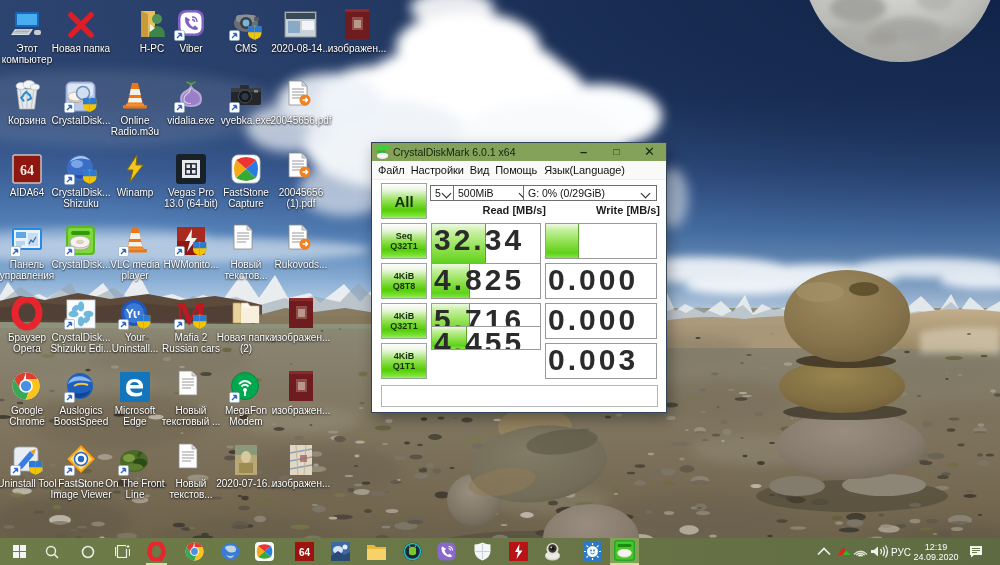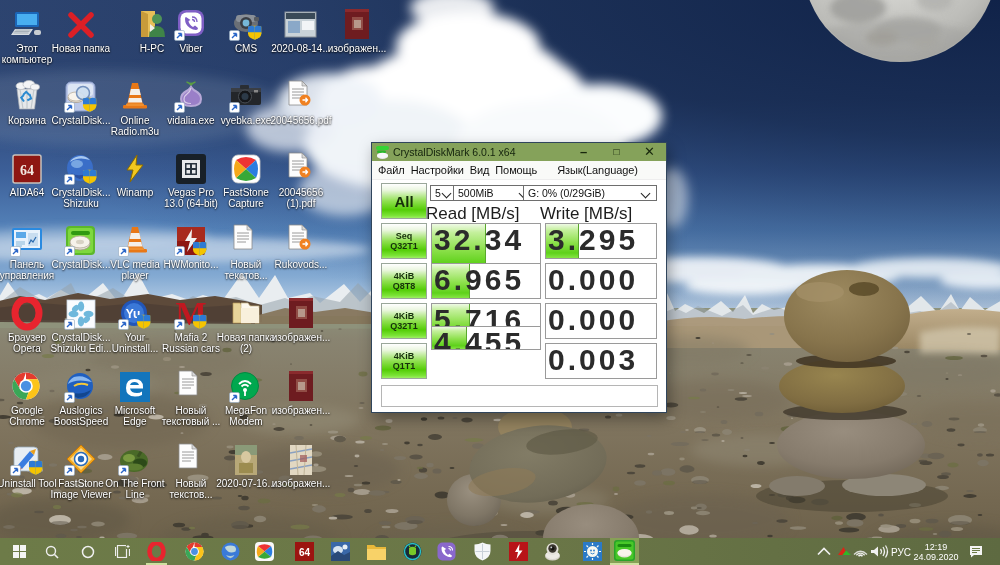--- a/index.html
+++ b/index.html
@@ -13,27 +13,27 @@
 .lb{margin-top:2px;font-size:10px;line-height:10.5px;color:#fff;text-shadow:0 1px 2px rgba(0,0,0,.85),0 0 2px rgba(0,0,0,.6)}
 
 #win{position:absolute;left:371px;top:142px;width:296px;height:271px;z-index:5;border:1px solid #30455c;background:#fff;box-shadow:3px 6px 14px rgba(0,0,0,.35)}
 #tbar{height:18px;background:#85a25a;display:flex;align-items:center;position:relative}
 #tbar .ttl{font-size:10.5px;color:#14230d;margin-left:4px}
 #tbar .btns{position:absolute;right:0;top:0;height:18px;display:flex;align-items:center}
 #tbar .btns span{width:33px;text-align:center;font-size:13px;color:#17260c;line-height:18px}
 #menu{height:19px;background:#f9faf8;border-bottom:1px solid #eee;display:flex;align-items:center;font-size:11px;color:#111;letter-spacing:-0.1px}
 #menu span{margin-left:6px}
 #menu span:first-child{margin-left:6px}
-#menu span:last-child{margin-left:20px}
+#menu span:last-child{margin-left:7px}
 #body{position:relative;height:232px;background:#fff}
 .grnbtn{position:absolute;border:1px solid #9aa79a;background:linear-gradient(180deg,#ffffff 0%,#eaf6df 18%,#90e051 50%,#54cd06 76%,#7ce438 93%,#9eed65 100%);color:#16300a;font-weight:bold;display:flex;flex-direction:column;align-items:center;justify-content:center;text-align:center}
 .dd{position:absolute;height:16px;border:1px solid #6e6e6e;background:#fff;font-size:10.5px;color:#111;display:flex;align-items:center;padding-left:4px}
 .dd .chev{position:absolute;right:5px;top:4px;width:7px;height:7px}
 .chev:before{content:"";position:absolute;left:0;top:0;width:6px;height:6px;border-right:1.8px solid #222;border-bottom:1.8px solid #222;transform:rotate(45deg)}
-.hdr{position:absolute;font-weight:normal;font-size:17px;color:#1d1d1d;width:120px;text-align:left}
+.hdr{position:absolute;font-weight:bold;font-size:11px;color:#1d1d1d;width:120px;text-align:right}
 .cellr{position:absolute;border:1px solid #9a9a9a;background:#fff;overflow:hidden}
 .fill{position:absolute;left:0;top:0;bottom:0;background:linear-gradient(180deg,#eef9e4 0%,#c4f09c 18%,#8ce04b 55%,#5ed11a 85%,#86e545 100%);border-right:1px solid #59a82c}
 .num{position:absolute;left:2px;top:-1px;font-weight:bold;font-size:30px;letter-spacing:3px;color:#2b2b2b}
 #stat{position:absolute;left:9px;top:244px;width:277px;height:22px;border:1px solid #b5b5b5;background:#fff}
 
 #task{position:absolute;left:0;top:538px;width:1000px;height:27px;z-index:8;background:linear-gradient(90deg,#6d7b48 0%,#6a7647 55%,#5e6a41 100%)}
 #task .ti{position:absolute;top:0;height:27px;display:flex;align-items:center;justify-content:center}
 #tray{position:absolute;left:0;top:0;width:1000px;height:27px;color:#fff}
 .clk{position:absolute;text-align:center;color:#fff}
 </style>
@@ -1262,27 +1262,26 @@
   <div class="hdr" style="left:54px;top:24px">Read [MB/s]</div>
   <div class="hdr" style="left:168px;top:24px">Write [MB/s]</div>
 
   <div class="grnbtn" style="left:9px;top:43px;width:46px;height:36px;font-size:9px;line-height:10px">Seq<br>Q32T1</div>
   <div class="cellr" style="left:59px;top:43px;width:110px;height:49px">
         <div class="fill" style="width:54px"></div>
         <div class="num">32.34</div>
       </div>
   <div class="cellr" style="left:173px;top:43px;width:112px;height:36px">
         <div class="fill" style="width:33px"></div>
-        <div class="num">3.295</div>
       </div>
 
   <div class="grnbtn" style="left:9px;top:83px;width:46px;height:36px;font-size:9px;line-height:10px">4KiB<br>Q8T8</div>
   <div class="cellr" style="left:59px;top:83px;width:110px;height:36px">
         <div class="fill" style="width:38px"></div>
-        <div class="num">6.965</div>
+        <div class="num">4.825</div>
       </div>
   <div class="cellr" style="left:173px;top:83px;width:112px;height:36px">
         <div class="num">0.000</div>
       </div>
 
   <div class="grnbtn" style="left:9px;top:123px;width:46px;height:36px;font-size:9px;line-height:10px">4KiB<br>Q32T1</div>
   <div class="cellr" style="left:59px;top:123px;width:110px;height:36px">
         <div class="fill" style="width:38px"></div>
         <div class="num">5.716</div>
       </div>

